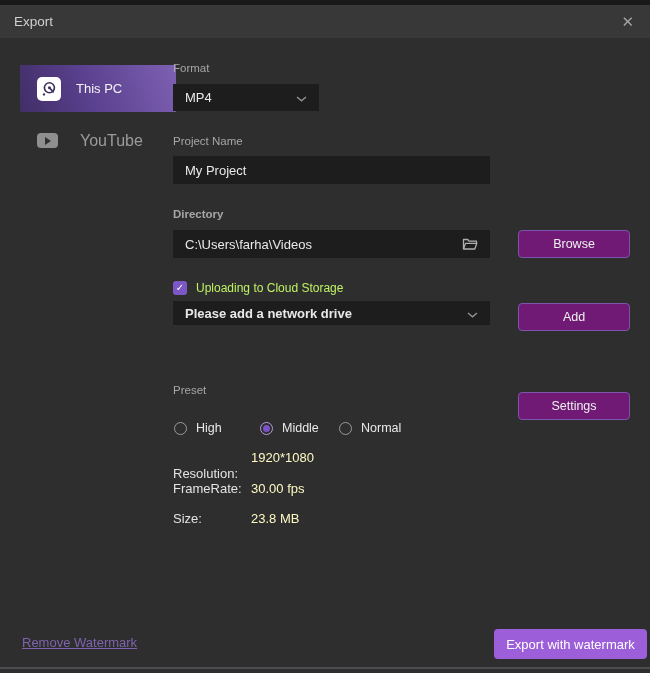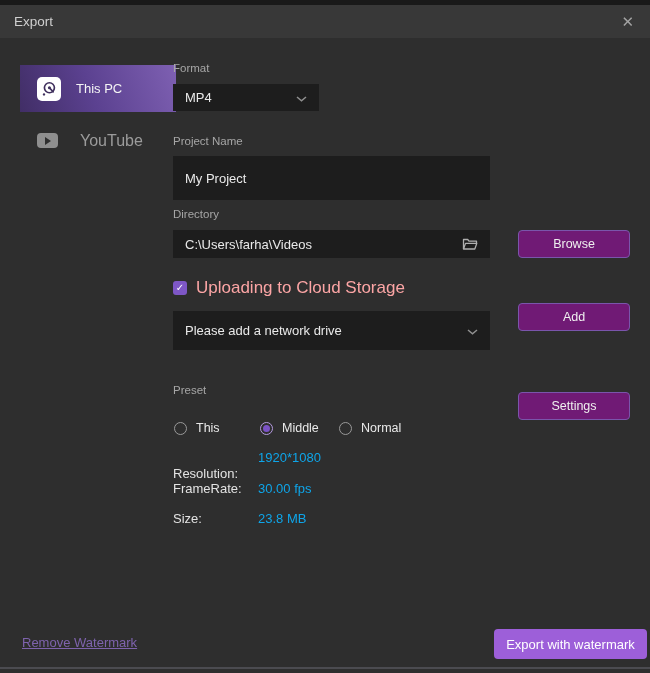--- a/index.html
+++ b/index.html
@@ -61,34 +61,34 @@
 
   .check-row {
     position:absolute; left:173px; top:280px; height:16px;
     display:flex; align-items:center; gap:9px; cursor:default;
   }
   .checkbox {
     width:14px; height:14px; background:#7e57c6; border-radius:3px;
     display:flex; align-items:center; justify-content:center;
     color:#ffffff; font-size:10px; line-height:1;
   }
-  .check-row .label { font-size:17px; color:#fca5a5; }
+  .check-row .label { font-size:12px; color:#bef264; }
 
   .radio-group { position:absolute; top:420px; height:16px; display:flex; align-items:center; gap:9px; cursor:default; }
   .radio-circle {
     width:13px; height:13px; border:1.5px solid #999999; border-radius:50%;
     display:flex; align-items:center; justify-content:center; flex:0 0 auto;
   }
   .radio-dot { width:7px; height:7px; border-radius:50%; background:transparent; }
   .radio-group.selected .radio-circle { border-color:#b49ae0; }
   .radio-group.selected .radio-dot { background:#7b52c7; }
   .radio-group .label { font-size:12.5px; color:#e9e9e9; }
 
   .detail-label { position:absolute; left:173px; font-size:13px; color:#e3e3e3; }
-  .detail-value { position:absolute; left:258px; font-size:13px; color:#0ea5e9; }
+  .detail-value { position:absolute; left:251px; font-size:13px; color:#fef9c3; }
 
   .wm-link {
     position:absolute; left:22px; top:635px;
     color:#7e63ad; font-size:13px; text-decoration:underline; cursor:default;text-align:right;
   }
   .export-btn {
     position:absolute; left:477px; top:629px; width:153px; height:30px;
     background:#9d5fd9; border:none; border-radius:4px;
     color:#ffffff; font-size:13px;
     display:flex; align-items:center; justify-content:center; cursor:default;margin-left:17px;
@@ -130,56 +130,56 @@
 <div class="box select" style="left:173px; top:84px; width:146px; height:27px;">
   <span>MP4</span>
   <span class="chev">
     <svg width="11" height="6" viewBox="0 0 11 6">
         <polyline points="1,1 5.5,4.8 10,1" fill="none" stroke="#909090" stroke-width="1.5"></polyline>
       </svg>
   </span>
 </div>
 
 <div class="field-label" style="top:135px;">Project Name</div>
-<input class="box" style="left: 173px; top: 156px; width: 317px; height: 44px;" type="text" value="My Project">
-
-<div class="field-label" style="top:208px;">Directory</div>
+<input class="box" style="left: 173px; top: 156px; width: 317px; height: 28px;" type="text" value="My Project">
+
+<div class="field-label" style="top:208px;font-weight:bold;">Directory</div>
 <div class="box select" style="left:173px; top:230px; width:317px; height:28px;">
   <span>C:\Users\farha\Videos</span>
   <span class="folder-btn">
     <svg width="16" height="14" viewBox="0 0 16 14">
       <path d="M1.5 12 V2.5 h4.2 l1.3 1.7 h7.5 v2" fill="none" stroke="#b0b0b0" stroke-width="1.3" stroke-linejoin="round"></path>
       <path d="M1.5 12 l2-5.6 h11.3 l-2 5.6 z" fill="none" stroke="#b0b0b0" stroke-width="1.3" stroke-linejoin="round"></path>
     </svg>
   </span>
 </div>
 <div class="outline-btn" style="left:518px; top:230px;">Browse</div>
 
 <div class="check-row selected">
   <span class="checkbox">✓</span>
   <span class="label">Uploading to Cloud Storage</span>
 </div>
-<div class="box select" style="left:173px; top:311px; width:317px; height:39px;">
+<div class="box select" style="left:173px; top:301px; width:317px; height:24px;font-weight:bold;">
   <span>Please add a network drive</span>
   <span class="chev">
     <svg width="11" height="6" viewBox="0 0 11 6">
         <polyline points="1,1 5.5,4.8 10,1" fill="none" stroke="#909090" stroke-width="1.5"></polyline>
       </svg>
   </span>
 </div>
 <div class="outline-btn" style="left:518px; top:303px;">Add</div>
 
 <div class="field-label" style="top:384px;">Preset</div>
 <div class="outline-btn" style="left:518px; top:392px;">Settings</div>
 
 <div class="radio-group" style="left:174px;">
   <span class="radio-circle">
       <span class="radio-dot"></span>
     </span>
-  <span class="label">This</span>
+  <span class="label">High</span>
 </div>
 <div class="radio-group selected" style="left:260px;">
   <span class="radio-circle">
       <span class="radio-dot"></span>
     </span>
   <span class="label">Middle</span>
 </div>
 <div class="radio-group" style="left:339px;">
   <span class="radio-circle">
       <span class="radio-dot"></span>

